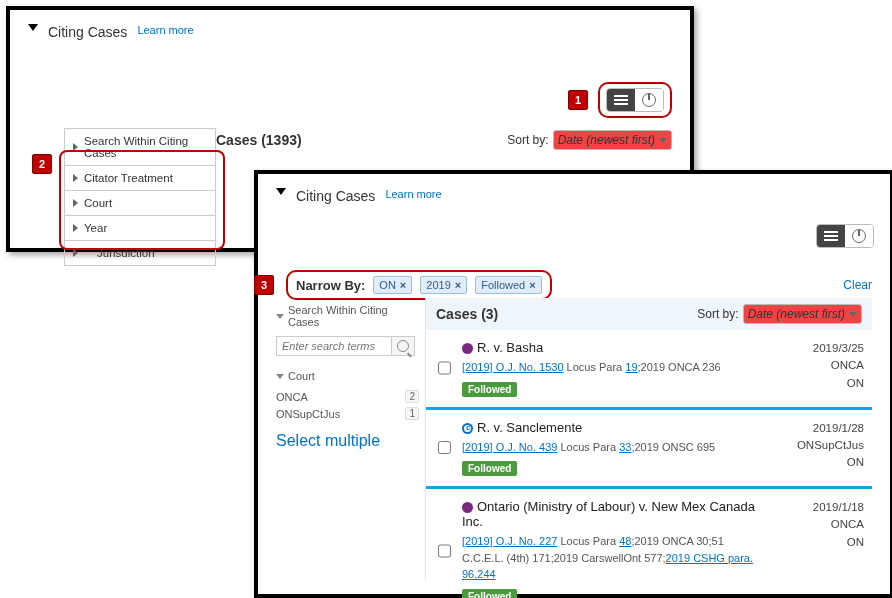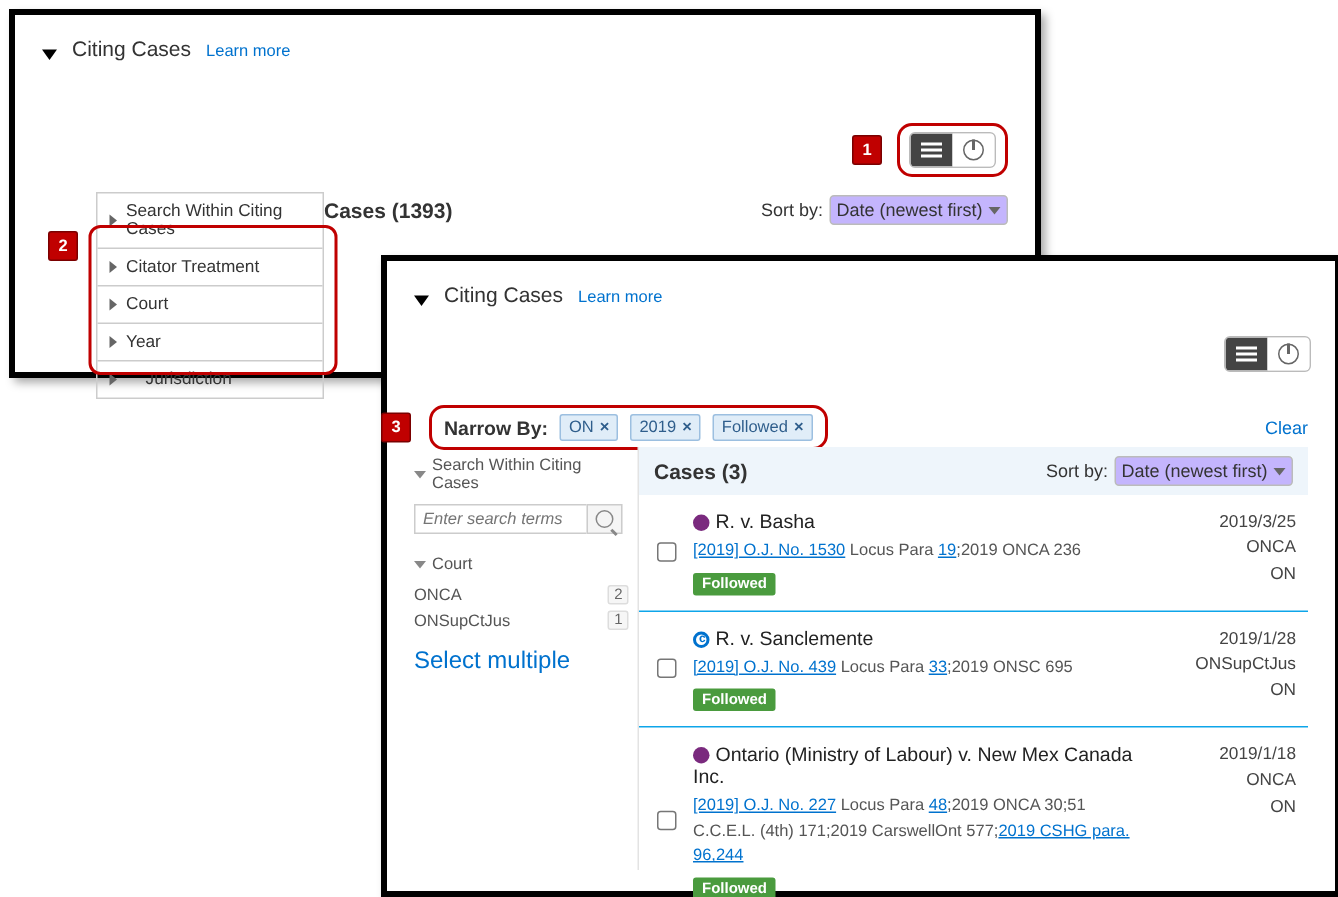--- a/index.html
+++ b/index.html
@@ -13,21 +13,21 @@
     --light:#eef5fb;
   }
   html,body{margin:0;padding:0;background:#fff;font-family:Helvetica,Arial,sans-serif;color:var(--text);font-size:12px;}
   .canvas{position:relative;width:892px;height:598px;}
   
   .shell{position:absolute;border:4px solid #000;background:#fff;box-shadow:3px 3px 6px rgba(0,0,0,0.35);}
   .shell.a{left:6px;top:6px;width:680px;height:238px;}
   .shell.b{left:254px;top:170px;width:632px;height:420px;}
   .pad{padding:14px 18px;}
   
-  .hdr{display:flex;align-items:flex-end;gap:10px;margin-bottom:18px;}
+  .hdr{display:flex;align-items:flex-start;gap:10px;margin-bottom:18px;}
   .tri-down{width:0;height:0;border-left:5px solid transparent;border-right:5px solid transparent;border-top:7px solid #000;}
   .hdr-title{font-size:14px;color:#333;}
   .learn{color:var(--link);font-size:11px;cursor:pointer;}
   
   .viewtoggle-wrap{position:absolute;top:72px;right:18px;display:flex;align-items:center;gap:10px;}
   .viewtoggle-wrap.b{top:50px;right:16px;}
   .viewtoggle{display:flex;border:1px solid #bbb;border-radius:4px;overflow:hidden;}
   .vt-btn{width:28px;height:22px;display:flex;align-items:center;justify-content:center;cursor:pointer;}
   .vt-btn.active{background:#444;color:#fff;}
   .vt-btn.inactive{background:#fff;color:#666;}
@@ -38,21 +38,21 @@
   
   .filters-a{position:absolute;left:54px;top:118px;width:150px;border:1px solid var(--panel-border);}
   .filters-a .fi{display:flex;align-items:center;gap:6px;padding:6px 8px;border-bottom:1px solid var(--panel-border);cursor:pointer;font-size:11.5px;color:#333;}
   .filters-a .fi:last-child{border-bottom:none;gap:19px;}
   .chev-r{width:0;height:0;border-top:4px solid transparent;border-bottom:4px solid transparent;border-left:5px solid #666;}
   .filters-a-ring{position:absolute;left:49px;top:140px;width:162px;height:96px;border:2px solid var(--red);border-radius:8px;pointer-events:none;}
   
   .cases-row{position:absolute;left:206px;top:120px;right:18px;display:flex;align-items:center;justify-content:space-between;}
   .cases-title{font-size:14px;font-weight:bold;}
   .sortwrap{display:flex;align-items:center;gap:4px;font-size:12px;}
-  .sortselect{border:1px solid #bbb;border-radius:3px;padding:2px 4px;display:flex;align-items:center;gap:4px;cursor:pointer;background:#c4b5fd;}
+  .sortselect{border:1px solid #bbb;border-radius:3px;padding:2px 4px;display:flex;align-items:center;gap:4px;cursor:pointer;background:#ef4444;font-style:italic;}
   .chev-d{width:0;height:0;border-left:4px solid transparent;border-right:4px solid transparent;border-top:5px solid #666;}
   
   .narrowbar{position:absolute;left:18px;right:18px;top:96px;display:flex;align-items:center;justify-content:space-between;}
   .narrow-left{display:flex;align-items:center;gap:8px;}
   .narrow-label{font-weight:bold;font-size:13px;}
   .chip{display:flex;align-items:center;gap:4px;border:1px solid #9cbfe0;background:#e0edf8;color:#2f5e8c;border-radius:2px;padding:2px 5px;font-size:11px;cursor:pointer;}
   .chip .x{font-weight:bold;}
   .narrow-ring{border:2px solid var(--red);border-radius:10px;padding:4px 8px;display:flex;align-items:center;gap:8px;}
   .clear{color:var(--link);cursor:pointer;font-size:12px;}
   
@@ -62,21 +62,21 @@
   .chev-d-sm{width:0;height:0;border-left:4px solid transparent;border-right:4px solid transparent;border-top:5px solid #888;}
   .searchbox{display:flex;margin:2px 0 8px 0;}
   .searchbox input{width:104px;border:1px solid #ccc;border-right:none;padding:3px 5px;font-size:11px;color:#888;font-style:italic;}
   .searchbox .go{width:22px;border:1px solid #ccc;background:#f5f5f5;display:flex;align-items:center;justify-content:center;cursor:pointer;}
   .facet-row{display:flex;justify-content:space-between;align-items:center;font-size:11px;color:#555;padding:2px 0;}
   .facet-row .cnt{border:1px solid #ddd;background:#f6f6f6;font-size:10px;padding:0 3px;border-radius:2px;color:#666;}
   .selmult{color:var(--link);font-size:16px;padding-top:10px;cursor:pointer;}
   
   .resB{flex:1;}
   .resB .caseshdr{display:flex;align-items:center;justify-content:space-between;background:var(--light);padding:6px 10px;}
-  .result{display:flex;gap:8px;padding:10px 8px;border-bottom:1px solid #0ea5e9;}
+  .result{display:flex;gap:8px;padding:10px 8px;border-bottom:3px solid #0ea5e9;}
   .result:last-child{border-bottom:none;}
   .result .ck{margin-top:2px;}
   .result .main{flex:1;}
   .result .meta{width:100px;text-align:right;color:#444;font-size:11.5px;line-height:1.5;}
   .case-title{font-size:13px;color:#222;margin-bottom:4px;}
   .citeline{font-size:11px;color:#555;line-height:1.5;}
   .citeline a{color:var(--link);text-decoration:underline;cursor:pointer;}
   .followed{display:inline-block;background:var(--green);color:#fff;font-size:10px;padding:2px 6px;border-radius:2px;margin-top:6px;font-weight:bold;}
   .treat-dot{display:inline-block;width:11px;height:11px;border-radius:50%;margin-right:4px;vertical-align:middle;}
   .treat-dot.purple{background:#7a2a7e;}

